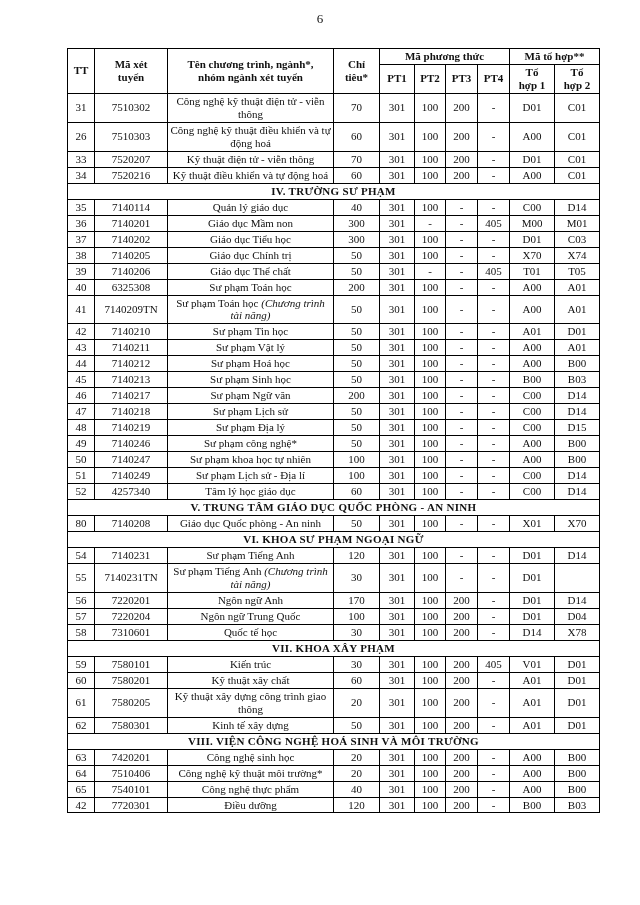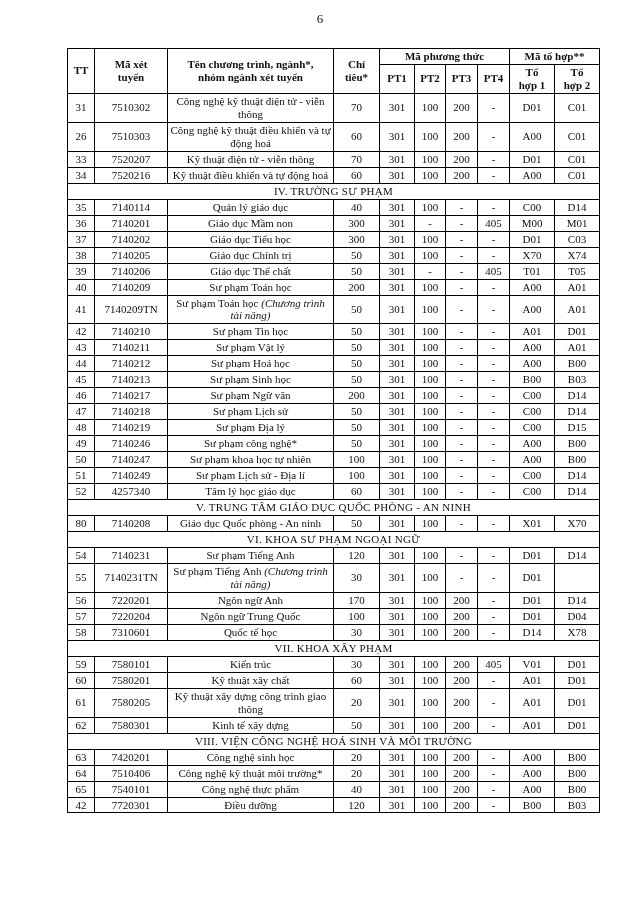--- a/index.html
+++ b/index.html
@@ -41,21 +41,21 @@
     padding: 1px 1px;
   }
   td.name {
     text-align: left;
     padding-left: 4px;
     padding-right: 2px;
     margin-left: 7px;
   }
   td.section {
     text-align: left;
-    font-weight: normal;
+    font-weight: bold;
     font-size: 11.5px;
     padding-left: 3px;
     letter-spacing: 0.3px;
   }
 </style>
 </head>
 <body>
 
 <div class="page">
   <div class="page-number">6</div>
@@ -203,21 +203,21 @@
           <td>50</td>
           <td>301</td>
           <td>-</td>
           <td>-</td>
           <td>405</td>
           <td>T01</td>
           <td>T05</td>
         </tr>
         <tr>
           <td>40</td>
-          <td>7140209</td>
+          <td>6325308</td>
           <td class="name">Sư phạm Toán học</td>
           <td>200</td>
           <td>301</td>
           <td>100</td>
           <td>-</td>
           <td>-</td>
           <td>A00</td>
           <td>A01</td>
         </tr>
         <tr>

